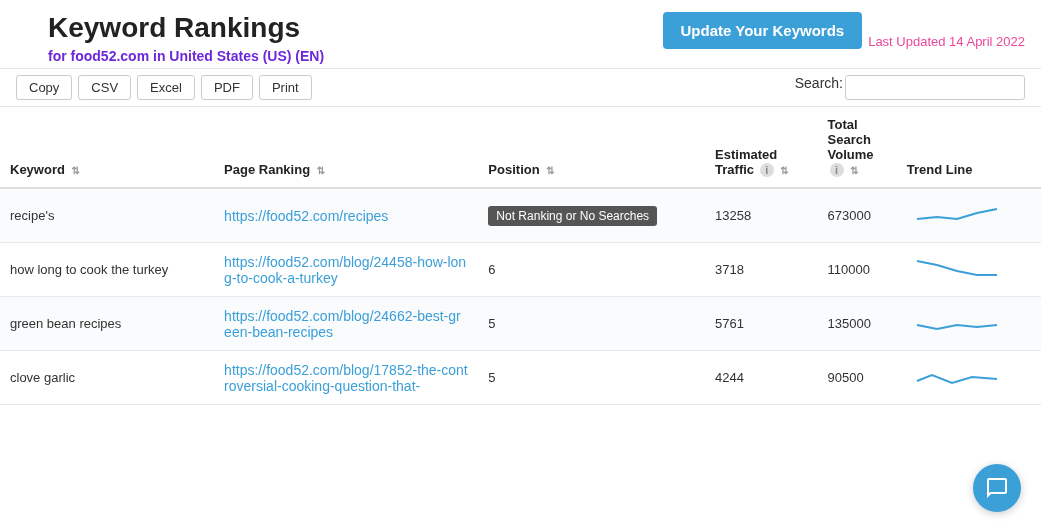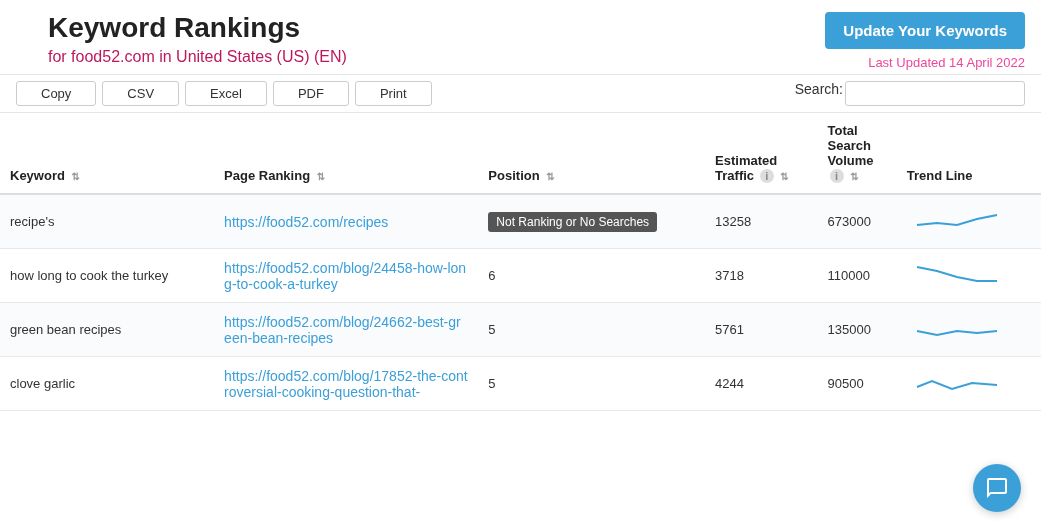--- a/index.html
+++ b/index.html
@@ -1,29 +1,29 @@
 <!DOCTYPE html>
 <html><head>
   <meta charset="utf-8">
   <style>
     * { box-sizing: border-box; margin: 0; padding: 0; }
     body { font-family: Arial, sans-serif; font-size: 14px; color: #333; background: #fff; width: 1041px; min-height: 532px; overflow-x: hidden; }
 
     
     .header { padding: 12px 16px 4px 16px; display: flex; justify-content: space-between; align-items: flex-start; margin-left: 32px; }
     .title-section h1 { font-size: 28px; font-weight: 700; color: #222; }
-    .title-section p { font-size: 16px; color: #be185d; margin-top: 4px; }
-    .header-right { display: flex; flex-direction: column; align-items: flex-end; gap: 6px; }
+    .title-section p { font-size: 14px; color: #6d28d9; margin-top: 4px; font-weight: bold; }
+    .header-right { display: flex; align-items: flex-end; gap: 6px; }
     .update-btn { background: #3b9fd8; color: #fff; border: none; padding: 10px 18px; font-size: 15px; font-weight: 600; border-radius: 4px; cursor: pointer; }
     .last-updated { font-size: 13px; color: #ec4899; }
 
     
     .toolbar { display: flex; align-items: center; justify-content: space-between; padding: 6px 16px; border-top: 1px solid #e5e5e5; border-bottom: 1px solid #e5e5e5; }
     .toolbar-left { display: flex; gap: 6px; }
-    .toolbar-btn { background: #fff; border: 1px solid #ccc; padding: 4px 24px; font-size: 13px; cursor: pointer; border-radius: 3px; color: #333; }
+    .toolbar-btn { background: #fff; border: 1px solid #ccc; padding: 4px 12px; font-size: 13px; cursor: pointer; border-radius: 3px; color: #333; }
     .search-area { display: flex; align-items: flex-start; gap: 2px; }
     .search-label { font-size: 14px; color: #333; }
     .search-input { border: 1px solid #ccc; padding: 4px 8px; font-size: 13px; width: 180px; border-radius: 3px; }
 
     
     .table-wrapper { width: 100%; overflow-x: auto; }
     table { width: 100%; border-collapse: collapse; font-size: 13px; }
     thead tr { background: #fff; border-bottom: 2px solid #ddd; }
     thead th { padding: 10px 10px 10px 10px; text-align: left; font-weight: 700; font-size: 13px; color: #222; vertical-align: bottom; white-space: nowrap; position: relative; }
     thead th .sort-icon { font-size: 10px; color: #999; margin-left: 3px; cursor: pointer; }

